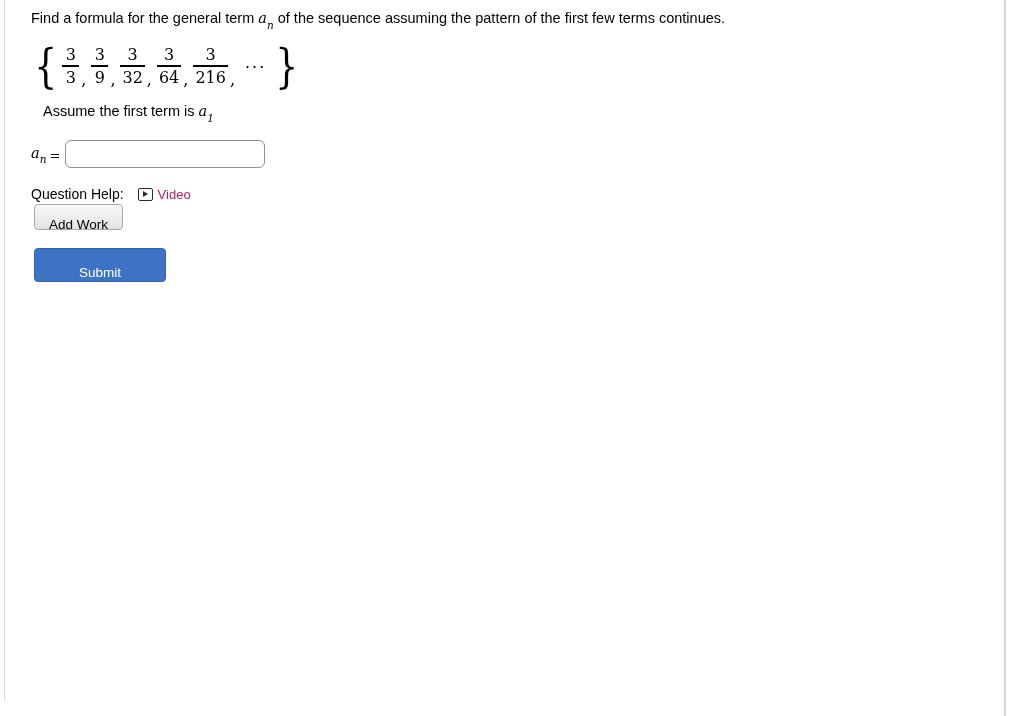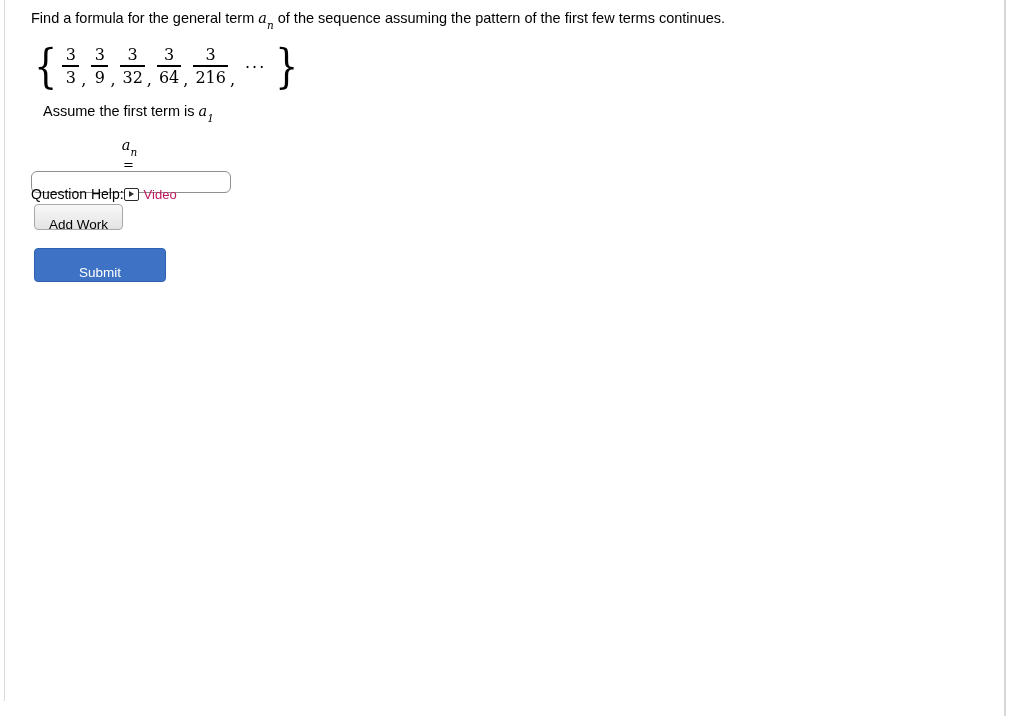--- a/index.html
+++ b/index.html
@@ -144,21 +144,20 @@
   }
 
   
   .answer-row {
     position: absolute;
     left: 31px;
     top: 137px;
     display: flex;
     align-items: center;
     height: 34px;
-    flex-direction: column;
   }
   .answer-label {
     font-family: "DejaVu Serif", serif;
     font-style: italic;
     font-size: 14.5px;
     margin-right: 3px;
   }
   .answer-label .sub {
     font-size: 10.5px;
     vertical-align: sub;
@@ -189,20 +188,21 @@
   .qhelp {
     position: absolute;
     left: 31px;
     top: 185px;
     display: flex;
     align-items: center;
     font-size: 14px;
     height: 18px;
   }
   .qhelp-label {
+    margin-right: 14px;
   }
   .video-icon {
     width: 15px;
     height: 13px;
     border: 1.5px solid #2b2b2b;
     border-radius: 2px;
     background: #ffffff;
     display: inline-flex;
     align-items: center;
     justify-content: center;

